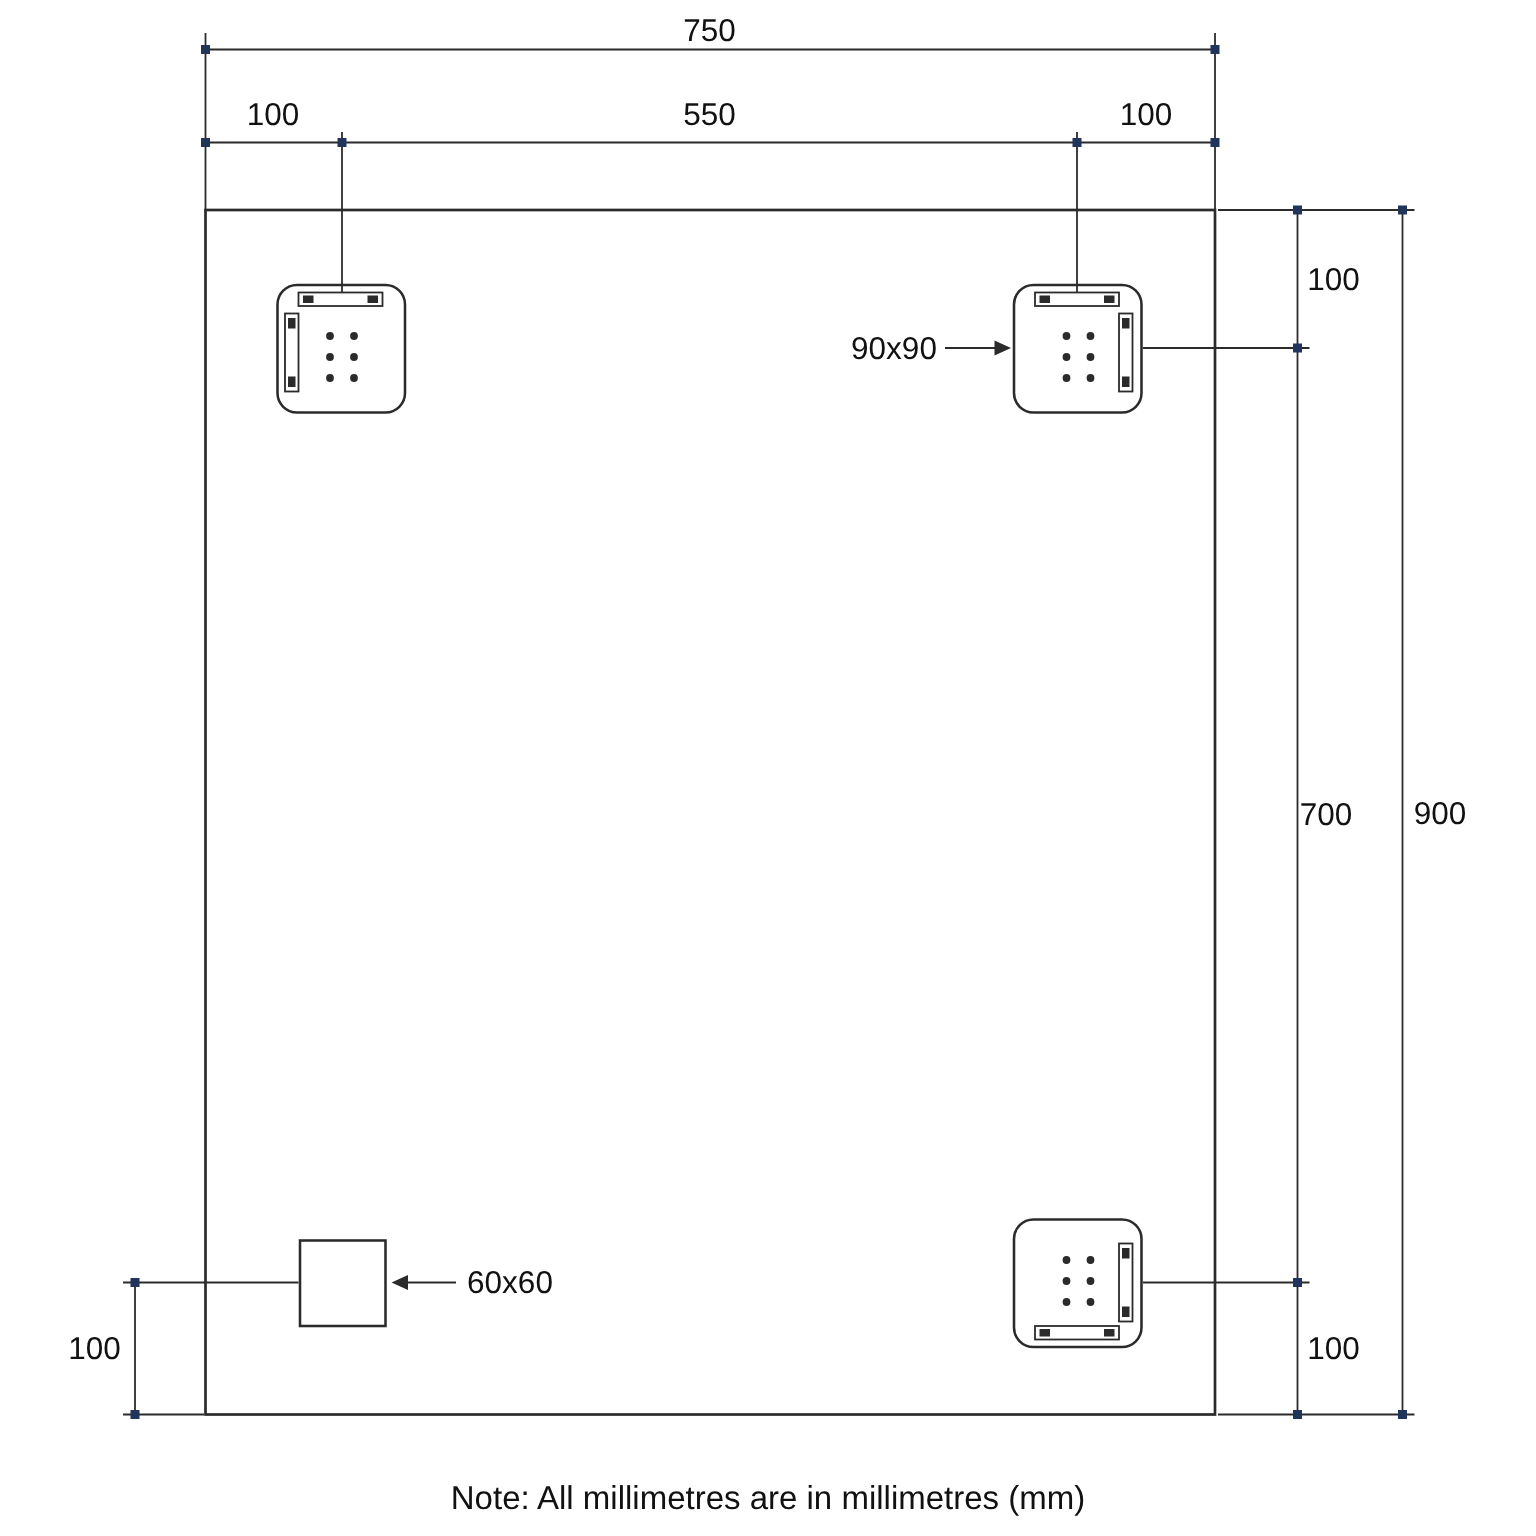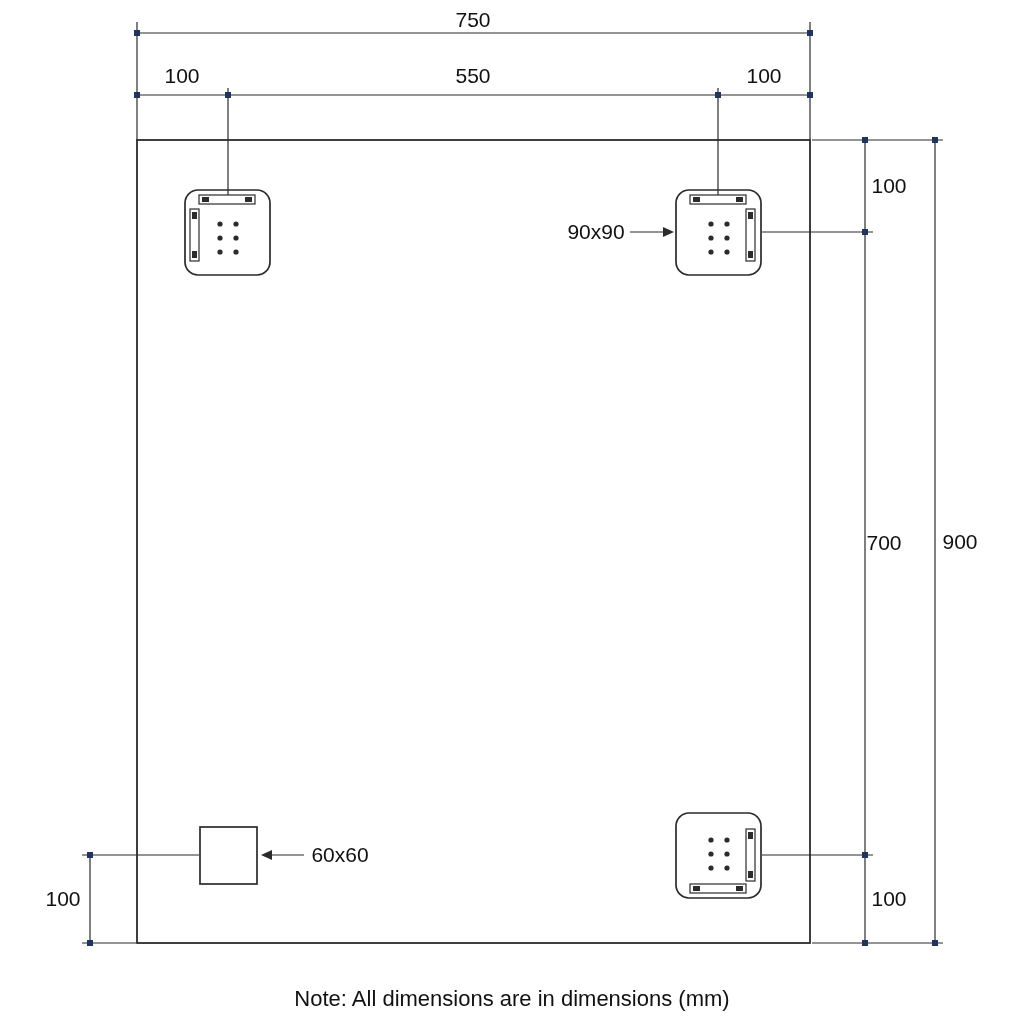--- a/index.html
+++ b/index.html
@@ -157,14 +157,14 @@
     <text class="dimtext" x="764" y="83" text-anchor="middle">100</text>
     <text class="dimtext" x="596" y="239" text-anchor="middle">90x90</text>
     <text class="dimtext" x="889" y="193" text-anchor="middle">100</text>
     <text class="dimtext" x="884" y="550" text-anchor="middle">700</text>
     <text class="dimtext" x="960" y="549" text-anchor="middle">900</text>
     <text class="dimtext" x="889" y="906" text-anchor="middle">100</text>
     <text class="dimtext" x="63" y="906" text-anchor="middle">100</text>
     <text class="dimtext" x="340" y="862" text-anchor="middle">60x60</text>
   </svg>
 
-  <div class="note">Note: All dimensions are in dimensions (mm)</div>
+  <div class="note">Note: All millimetres are in millimetres (mm)</div>
 </div>
 
 </body></html>

